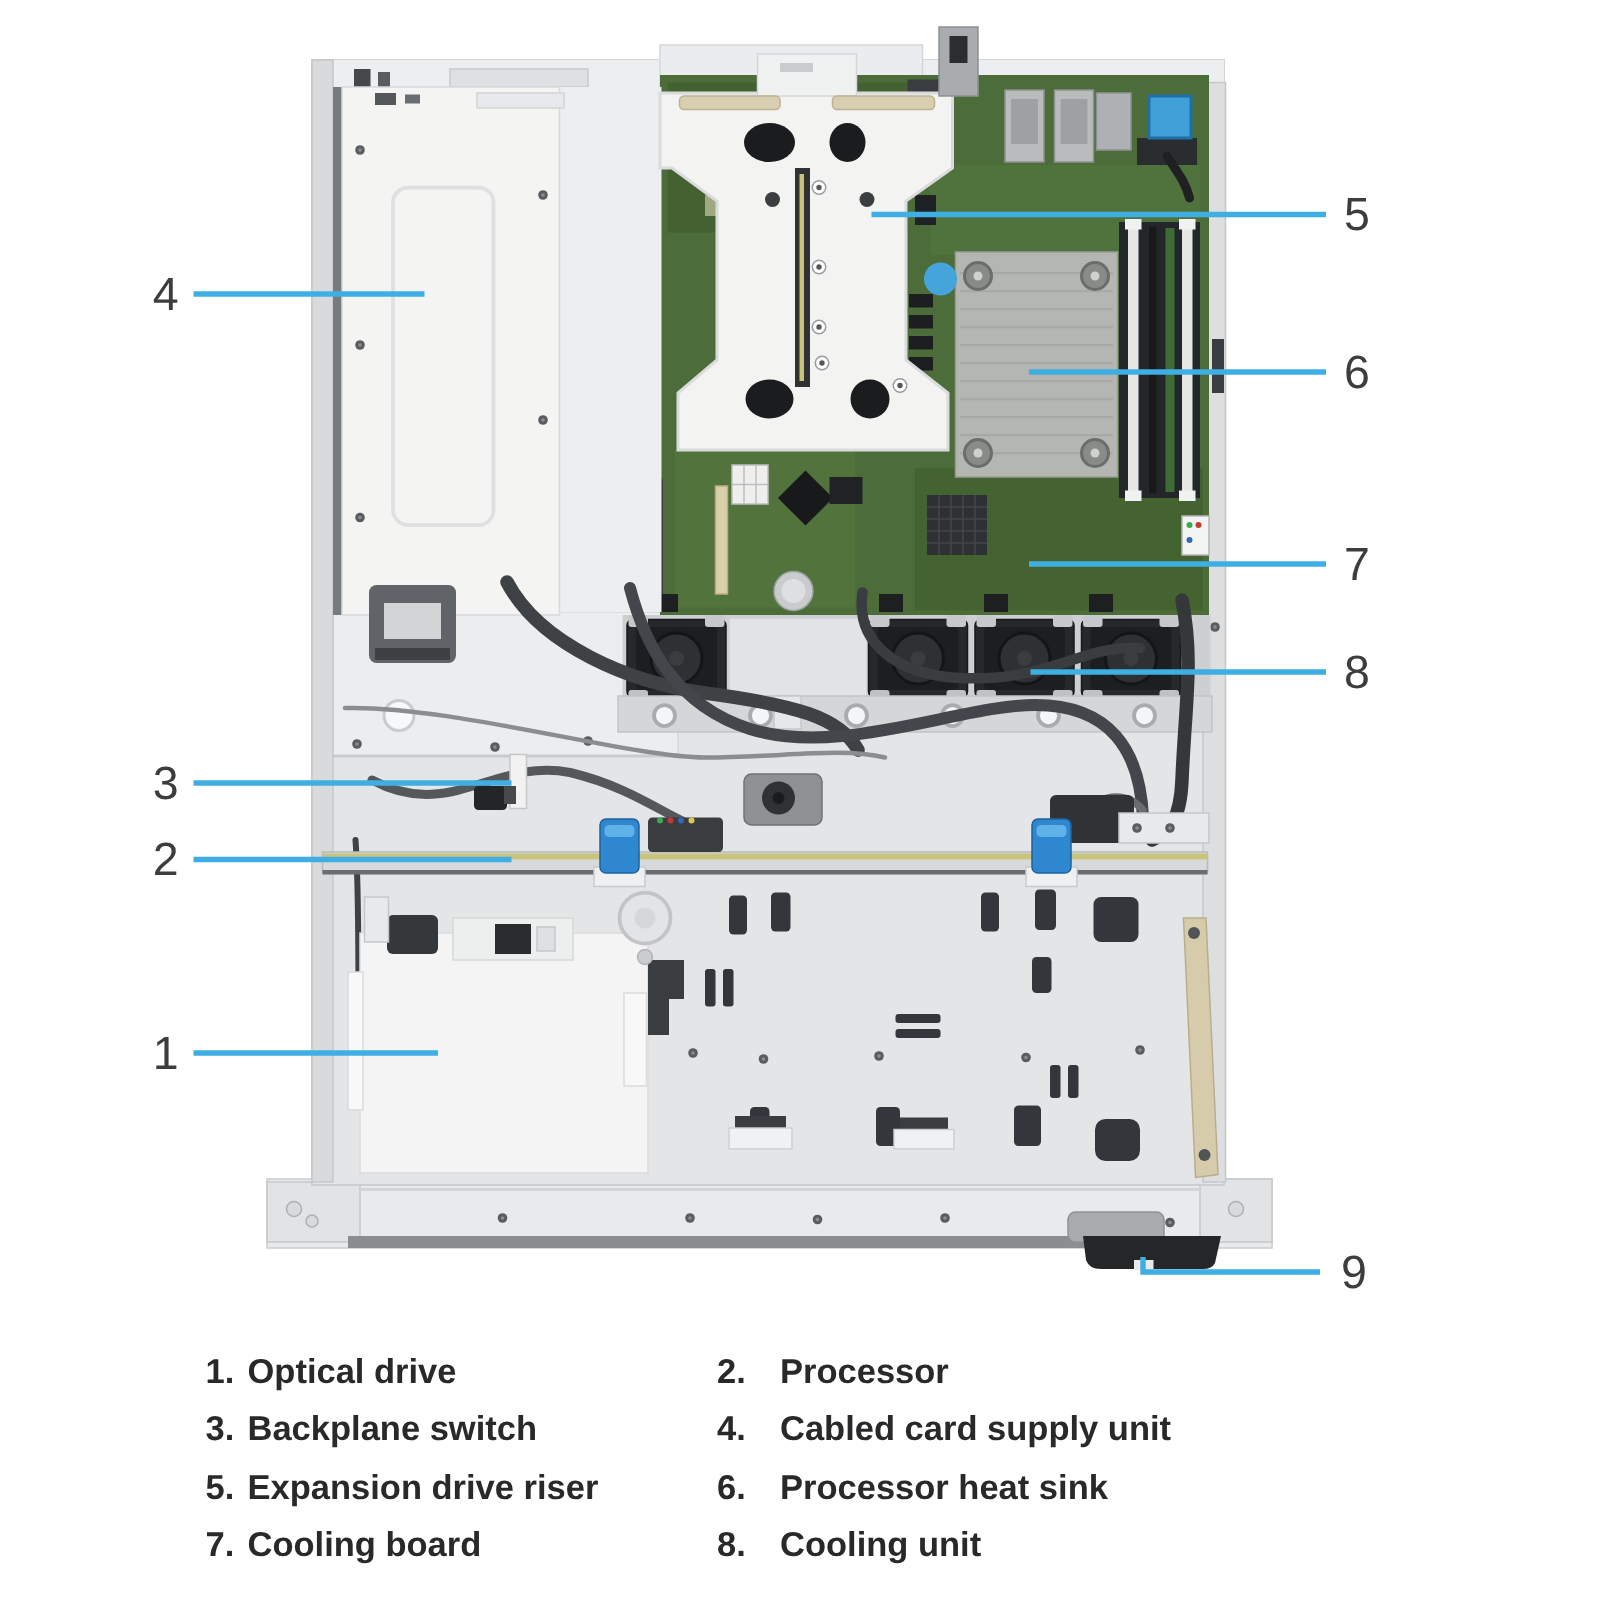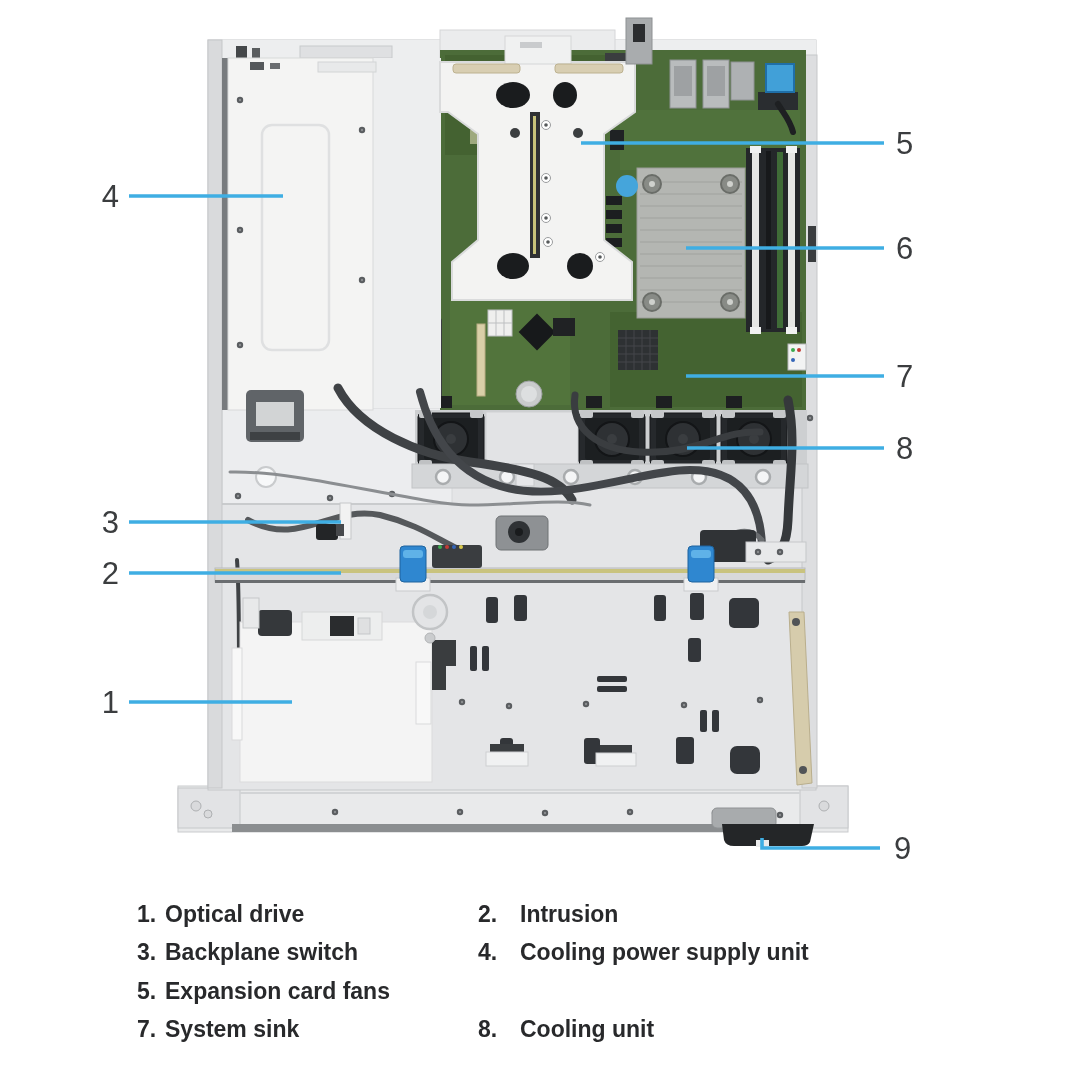--- a/index.html
+++ b/index.html
@@ -435,21 +435,22 @@
 
     <g>
       <polyline points="762,838 762,848 880,848" fill="none" stroke-width="3.6" stroke="#3FAEE3"></polyline>
       <text class="callout-num" x="894" y="848" dominant-baseline="central" fill="#3B3D3F">9</text>
     </g>
   </g>
 </svg>
 
 <div id="legend">
   <div class="lg-row c1" style="left:137px;top:884px"><span class="lg-num">1.</span><span>Optical drive</span></div>
-  <div class="lg-row c2" style="left:478px;top:884px"><span class="lg-num">2.</span><span>Intrusion</span></div>
+  <div class="lg-row c2" style="left:478px;top:884px"><span class="lg-num">2.</span><span>Processor</span></div>
   <div class="lg-row c1" style="left:137px;top:922px"><span class="lg-num">3.</span><span>Backplane switch</span></div>
-  <div class="lg-row c2" style="left:478px;top:922px"><span class="lg-num">4.</span><span>Cooling power supply unit</span></div>
-  <div class="lg-row c1" style="left:137px;top:961px"><span class="lg-num">5.</span><span>Expansion card fans</span></div>
-  <div class="lg-row c1" style="left:137px;top:999px"><span class="lg-num">7.</span><span>System sink</span></div>
+  <div class="lg-row c2" style="left:478px;top:922px"><span class="lg-num">4.</span><span>Cabled card supply unit</span></div>
+  <div class="lg-row c1" style="left:137px;top:961px"><span class="lg-num">5.</span><span>Expansion drive riser</span></div>
+  <div class="lg-row c2" style="left:478px;top:961px"><span class="lg-num">6.</span><span>Processor heat sink</span></div>
+  <div class="lg-row c1" style="left:137px;top:999px"><span class="lg-num">7.</span><span>Cooling board</span></div>
   <div class="lg-row c2" style="left:478px;top:999px"><span class="lg-num">8.</span><span>Cooling unit</span></div>
 </div>
 
 </div>
 
 </body></html>

